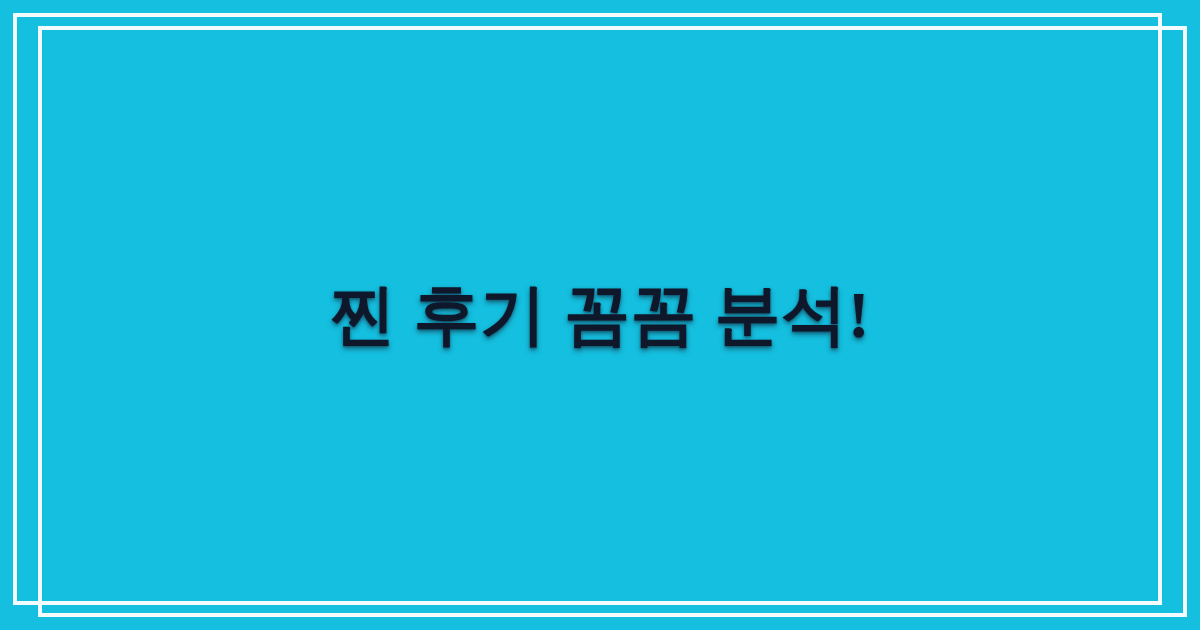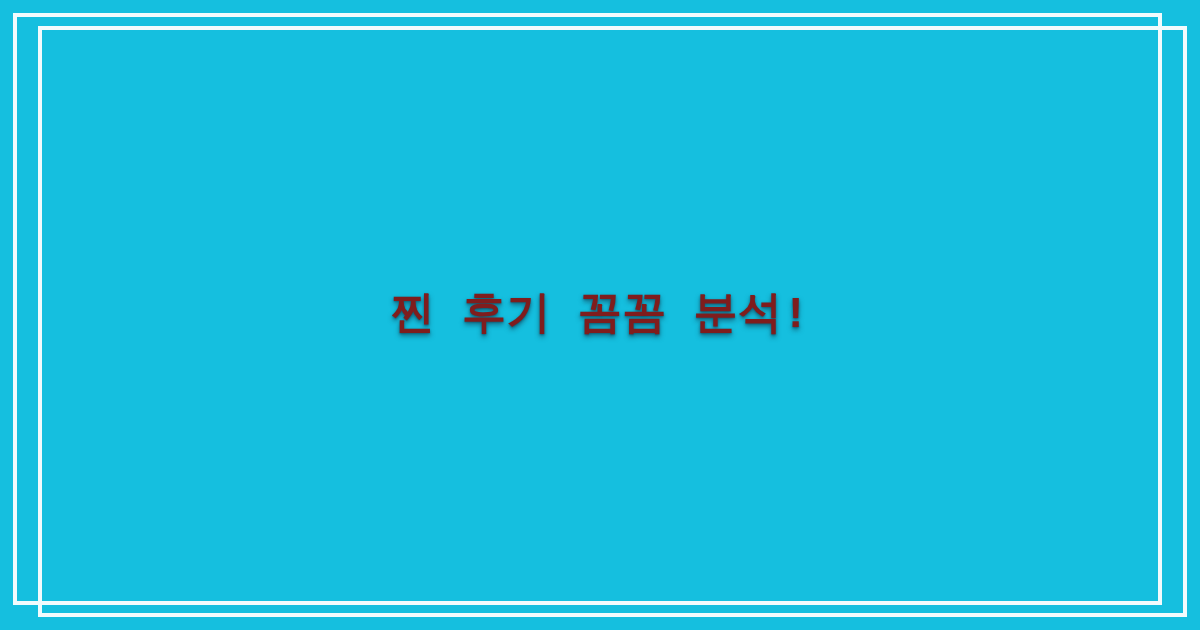--- a/index.html
+++ b/index.html
@@ -55,26 +55,26 @@
     height: 630px;
     display: flex;
     align-items: center;
     justify-content: center;
   }
 
   .headline {
     margin: 0;
     padding: 0 40px;
     text-align: center;
-    font-family: Liberation Mono, monospace;
-    font-size: 44px;
+    font-family: Liberation Serif, serif;
+    font-size: 66px;
     font-weight: 700;
     line-height: 1.25;
     letter-spacing: 0.01em;
-    color: #7f1d1d;
+    color: #0f172a;
     text-shadow:
       0 3px 5px rgba(16, 42, 62, 0.55),
       0 1px 2px rgba(16, 42, 62, 0.45);
     white-space: nowrap;
   }
 </style>
 </head>
 <body>
 
 <div id="banner">

